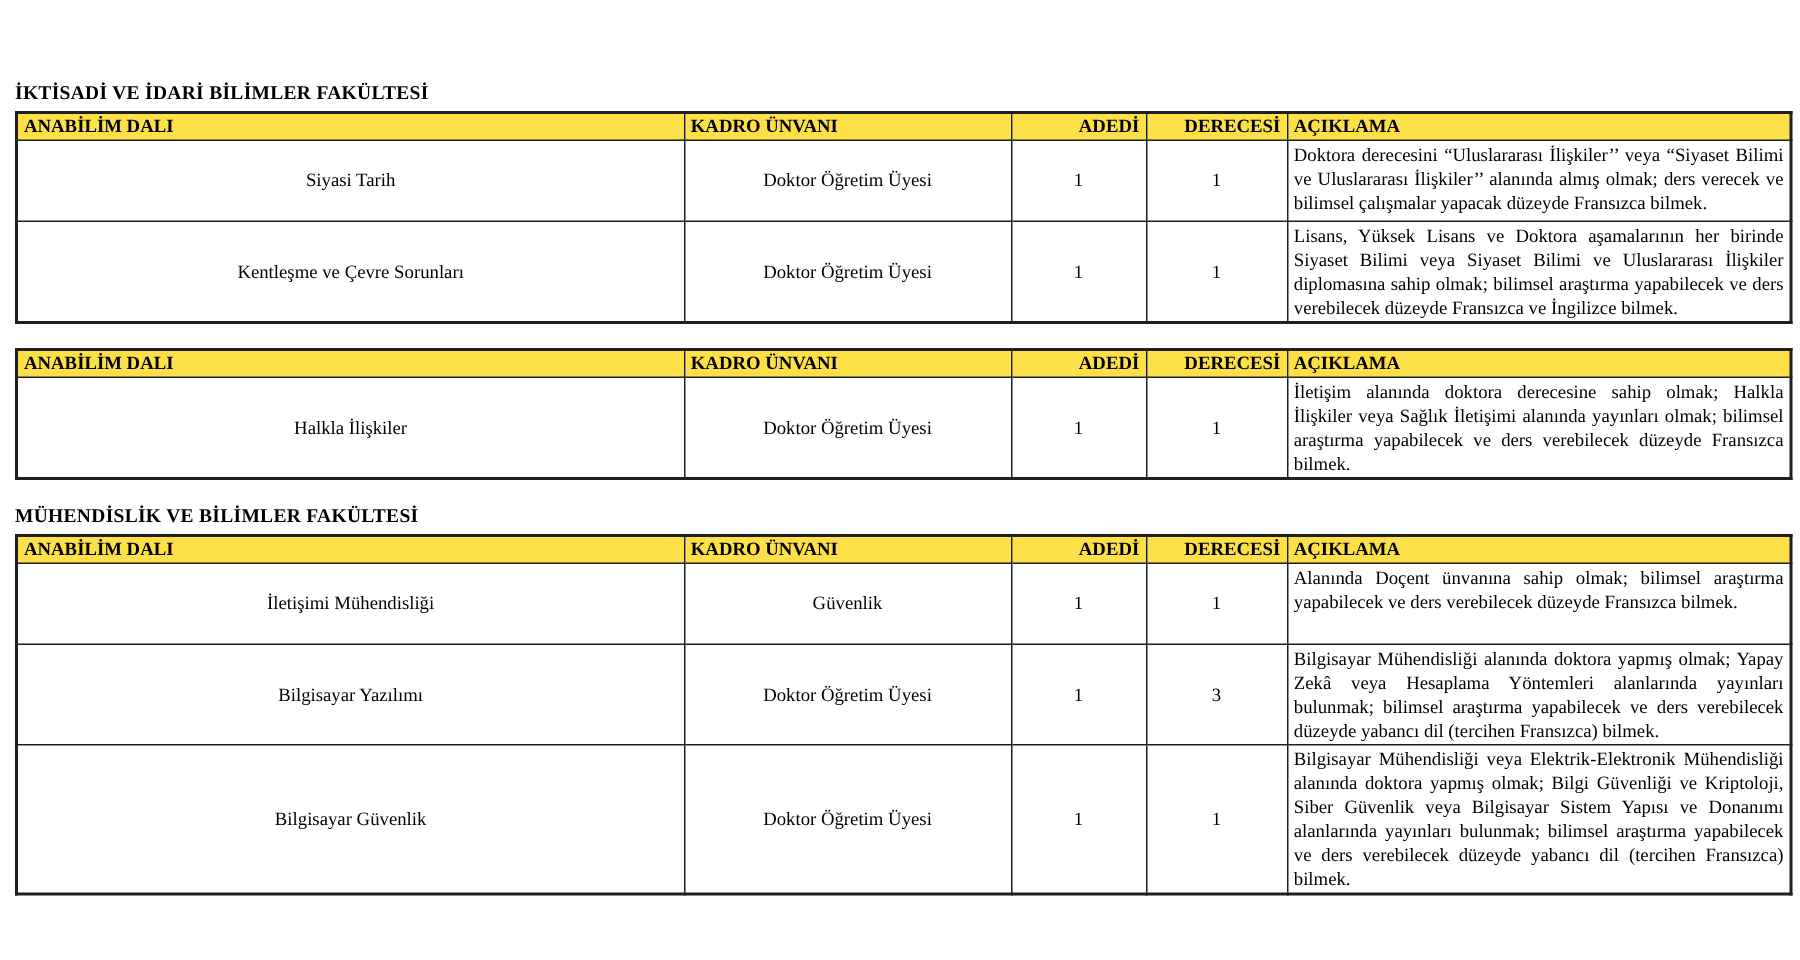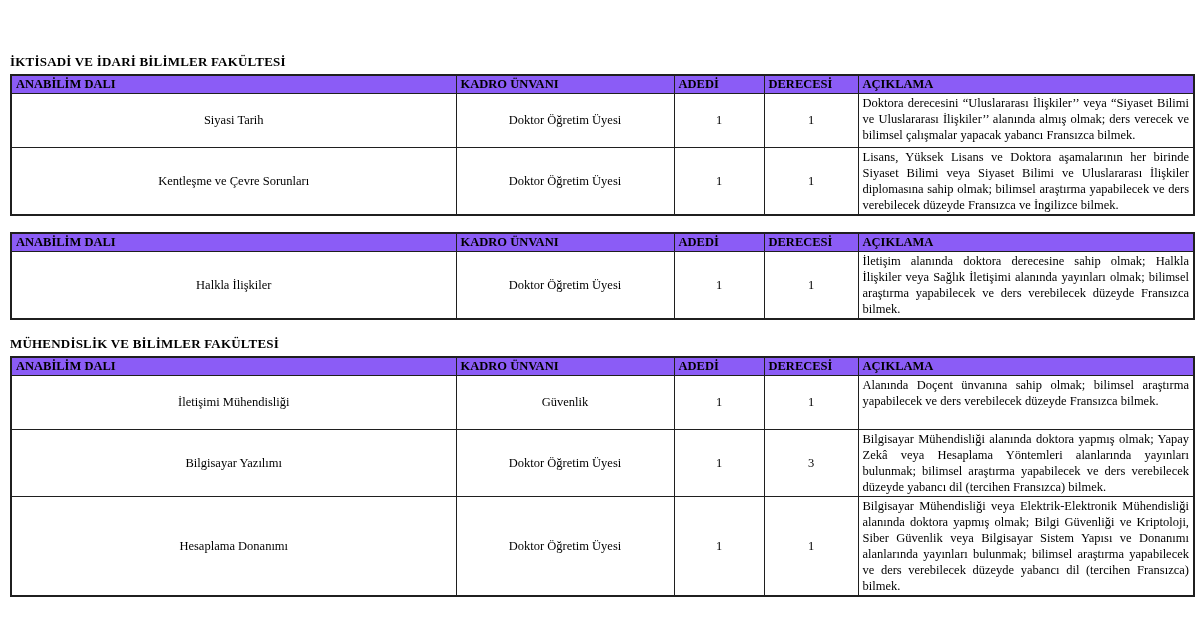--- a/index.html
+++ b/index.html
@@ -35,28 +35,28 @@
   }
   table.kadro-table th,
   table.kadro-table td {
     border: 1px solid #1f1f1f;
     font-size: 12.5px;
     padding: 1px 4px;
     box-sizing: border-box;
     overflow: hidden;
   }
   table.kadro-table th {
-    background: #8b5cf6;
+    background: #fde047;
     font-weight: bold;
     text-align: left;
     height: 18px;
     white-space: nowrap;
   }
   table.kadro-table th.col2,
-  table.kadro-table th.col3 { text-align: left; }
+  table.kadro-table th.col3 { text-align: right; }
   td.cell-left   { text-align: center;   vertical-align: middle; }
   td.cell-center { text-align: center; vertical-align: middle; }
   td.cell-justify{
     text-align: justify;
     vertical-align: top;
     line-height: 16px;
     padding: 1px 3px 3px 3px;
   }
   col.c-anabilim { width: 445px; }
   col.c-kadro    { width: 218px; }
@@ -88,21 +88,21 @@
               <th class="col3">DERECESİ</th>
               <th class="col4">AÇIKLAMA</th>
             </tr>
       </thead>
       <tbody>
             <tr class="body-row">
               <td class="cell-left">Siyasi Tarih</td>
               <td class="cell-left">Doktor Öğretim Üyesi</td>
               <td class="cell-center">1</td>
               <td class="cell-center">1</td>
-              <td class="cell-justify">Doktora derecesini “Uluslararası İlişkiler’’ veya “Siyaset Bilimi ve Uluslararası İlişkiler’’ alanında almış olmak; ders verecek ve bilimsel çalışmalar yapacak yabancı Fransızca bilmek.</td>
+              <td class="cell-justify">Doktora derecesini “Uluslararası İlişkiler’’ veya “Siyaset Bilimi ve Uluslararası İlişkiler’’ alanında almış olmak; ders verecek ve bilimsel çalışmalar yapacak düzeyde Fransızca bilmek.</td>
             </tr>
             <tr class="body-row">
               <td class="cell-left">Kentleşme ve Çevre Sorunları</td>
               <td class="cell-left">Doktor Öğretim Üyesi</td>
               <td class="cell-center">1</td>
               <td class="cell-center">1</td>
               <td class="cell-justify">Lisans, Yüksek Lisans ve Doktora aşamalarının her birinde Siyaset Bilimi veya Siyaset Bilimi ve Uluslararası İlişkiler diplomasına sahip olmak; bilimsel araştırma yapabilecek ve ders verebilecek düzeyde Fransızca ve İngilizce bilmek.</td>
             </tr>
           </tbody>
     </table>
@@ -166,21 +166,21 @@
               <td class="cell-justify">Alanında Doçent ünvanına sahip olmak; bilimsel araştırma yapabilecek ve ders verebilecek düzeyde Fransızca bilmek.</td>
             </tr>
             <tr class="body-row">
               <td class="cell-left">Bilgisayar Yazılımı</td>
               <td class="cell-left">Doktor Öğretim Üyesi</td>
               <td class="cell-center">1</td>
               <td class="cell-center">3</td>
               <td class="cell-justify">Bilgisayar Mühendisliği alanında doktora yapmış olmak; Yapay Zekâ veya Hesaplama Yöntemleri alanlarında yayınları bulunmak; bilimsel araştırma yapabilecek ve ders verebilecek düzeyde yabancı dil (tercihen Fransızca) bilmek.</td>
             </tr>
             <tr class="body-row">
-              <td class="cell-left">Hesaplama Donanımı</td>
+              <td class="cell-left">Bilgisayar Güvenlik</td>
               <td class="cell-left">Doktor Öğretim Üyesi</td>
               <td class="cell-center">1</td>
               <td class="cell-center">1</td>
               <td class="cell-justify">Bilgisayar Mühendisliği veya Elektrik-Elektronik Mühendisliği alanında doktora yapmış olmak; Bilgi Güvenliği ve Kriptoloji, Siber Güvenlik veya Bilgisayar Sistem Yapısı ve Donanımı alanlarında yayınları bulunmak; bilimsel araştırma yapabilecek ve ders verebilecek düzeyde yabancı dil (tercihen Fransızca) bilmek.</td>
             </tr>
           </tbody>
     </table>
   </div>
 </div>
 </div>

